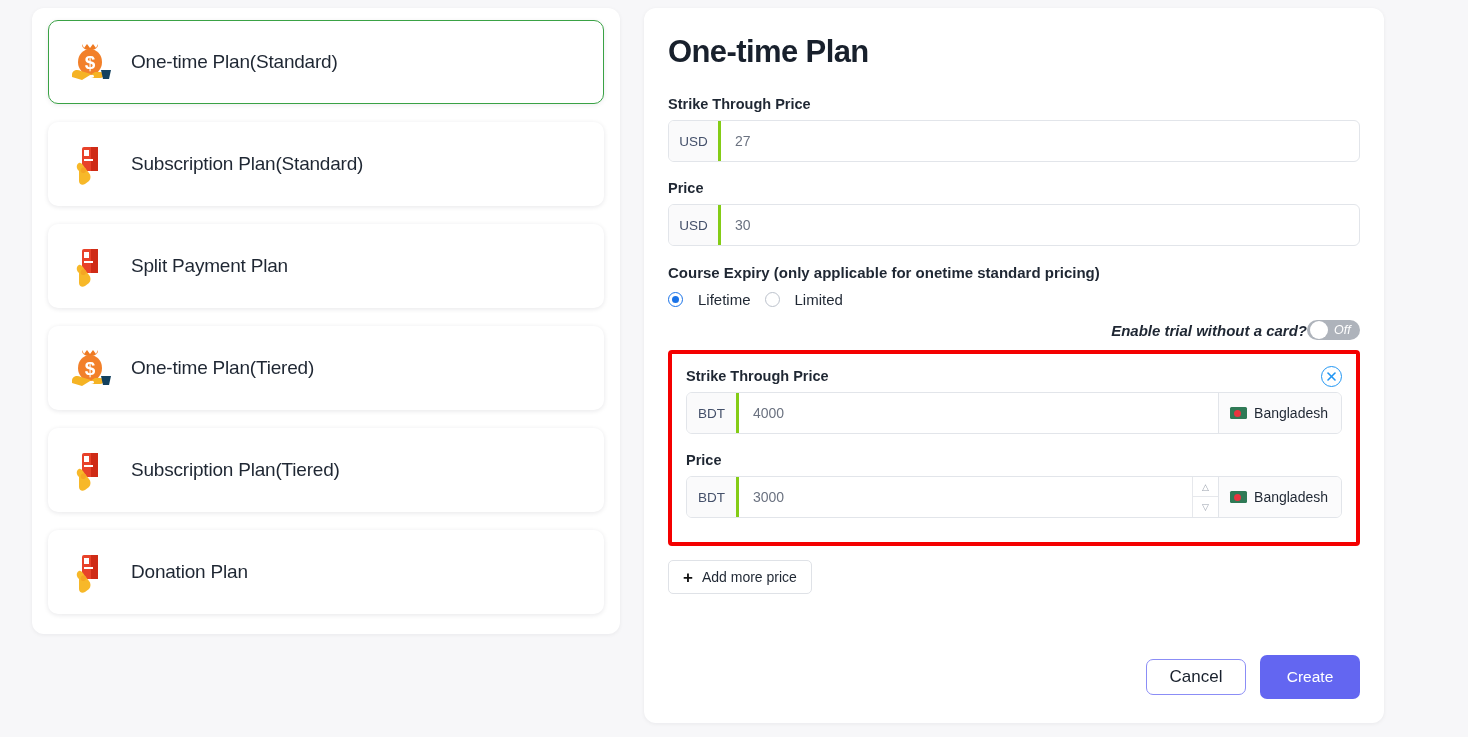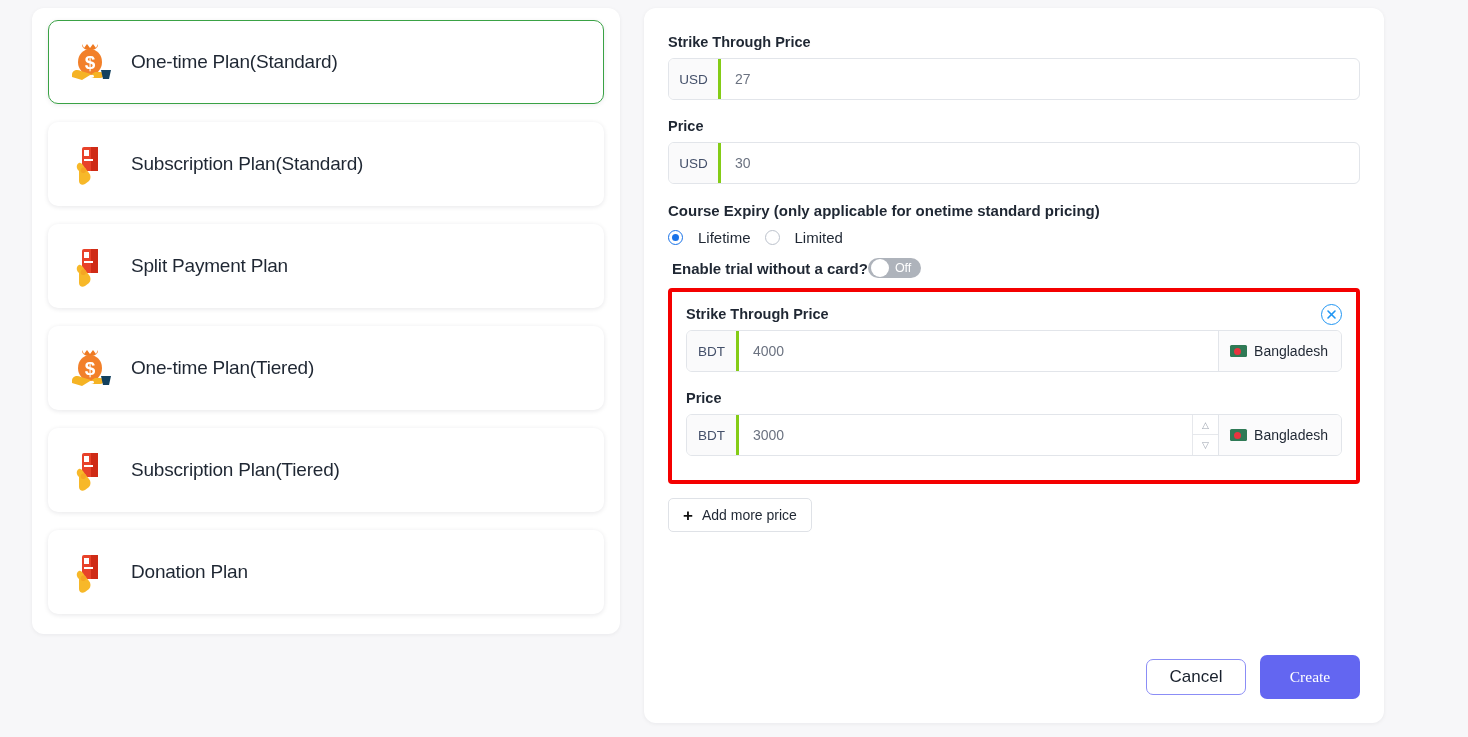--- a/index.html
+++ b/index.html
@@ -167,22 +167,23 @@
     content: "";
     position: absolute;
     width: 7px; height: 7px;
     border-radius: 50%;
     background: #1a73e8;
     left: 2.5px; top: 2.5px;
   }
   .radio-text { font-size: 15px; color: #1f2733; }
 
   .trial-row {
-    display: flex; align-items: center; justify-content: flex-start;
+    display: flex; align-items: center; justify-content: flex-end;
     margin: 6px 0 10px 4px;
+    font-style: italic;
   }
   .trial-label { font-size: 15px; font-weight: 700; color: #1f2733; }
   .toggle {
     width: 53px; height: 20px;
     border-radius: 12px;
     background: #aeb3bb;
     display: flex; align-items: center;
     padding: 0 3px;
     cursor: pointer;
     position: relative;
@@ -250,21 +251,21 @@
     font-family: "Liberation Sans", sans-serif;
     cursor: pointer;
   }
   .btn-create {
     width: 100px; height: 44px;
     border: none;
     border-radius: 7px;
     background: #6366f1;
     color: #ffffff;
     font-size: 15.5px;
-    font-family: Liberation Serif, serif;
+    font-family: Liberation Sans, sans-serif;
     cursor: pointer;
   }
 </style>
 </head>
 <body>
 
 <div class="page">
 
   <div class="left-panel">
     <div class="plan-list">
@@ -349,20 +350,21 @@
           </svg>
         </span>
         <span class="plan-label">Donation Plan</span>
       </div>
 
     </div>
   </div>
 
   <div class="right-panel">
 
+    <h1 class="panel-title">One-time Plan</h1>
 
     <div class="field-label">Strike Through Price</div>
     <div class="input-row">
       <div class="input-prefix">USD</div>
       <div class="input-value">27</div>
     </div>
 
     <div class="field-label">Price</div>
     <div class="input-row">
       <div class="input-prefix">USD</div>

